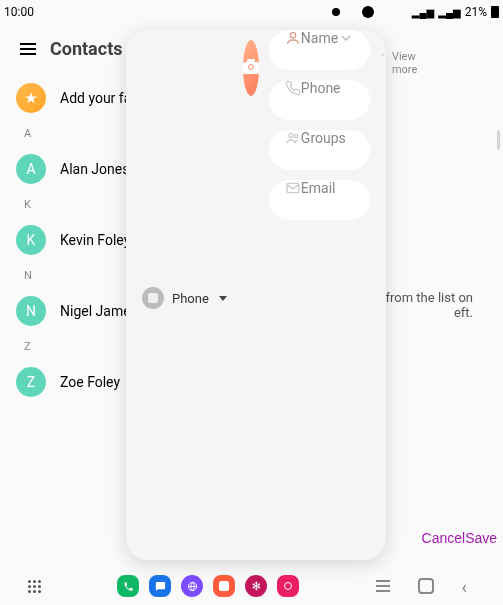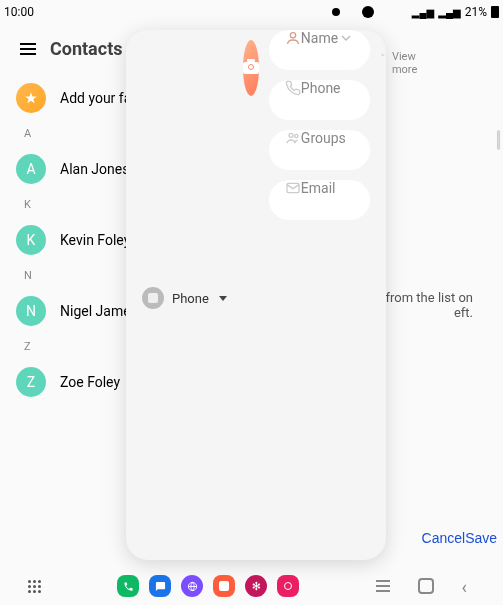--- a/index.html
+++ b/index.html
@@ -239,21 +239,21 @@
     .modal-actions {
       margin-top: auto;
       display: flex;
       padding: 14px 0;
     }
     .modal-actions button {
       flex: 1;
       border: none;
       background: none;
       font-size: 14px;
-      color: #1d4ed8;
+      color: #a21caf;
       cursor: pointer;
     }
     .nav-bar {
       position: absolute;
       bottom: 0;
       left: 0;
       right: 0;
       height: 38px;
       display: flex;
       align-items: center;

